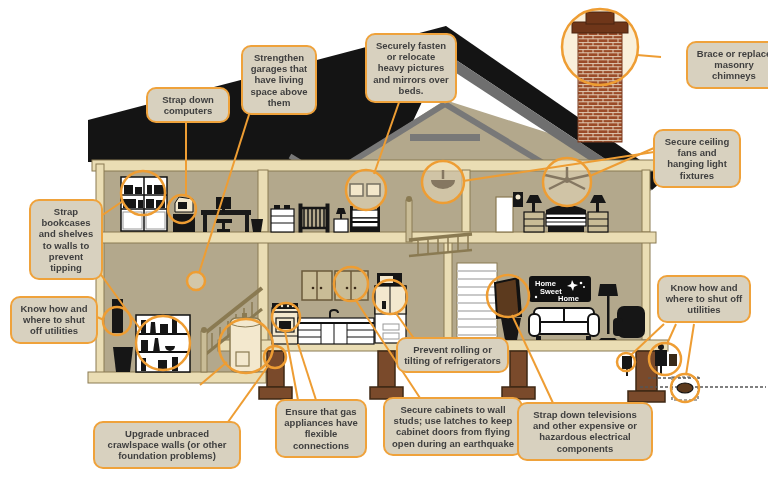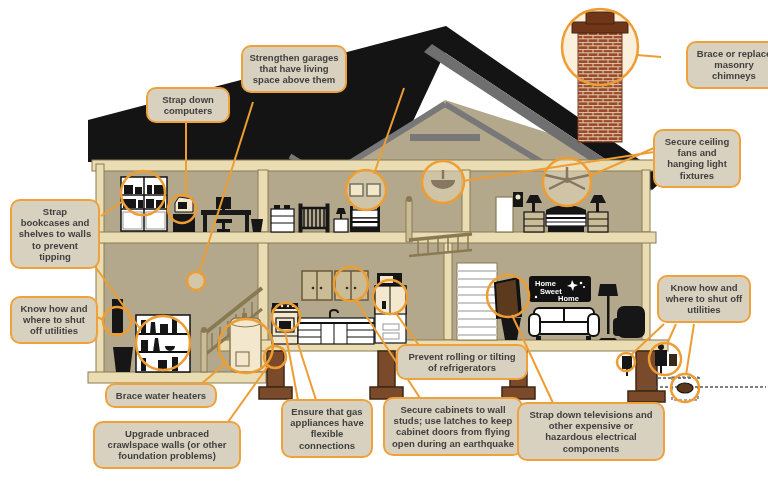--- a/index.html
+++ b/index.html
@@ -344,26 +344,26 @@
     <line x1="316" y1="400" x2="298" y2="344"></line>
     <line x1="420" y1="398" x2="355" y2="299"></line>
     <line x1="428" y1="358" x2="395" y2="312"></line>
     <line x1="553" y1="403" x2="512" y2="315"></line>
     <line x1="664" y1="324" x2="631" y2="355"></line>
     <line x1="676" y1="324" x2="667" y2="344"></line>
     <line x1="694" y1="324" x2="686" y2="375"></line>
   </g>
 </svg>
 
-  <div class="callout" style="left:10px;top:199px;width:90px"><span>Strap bookcases and shelves to walls to prevent tipping</span></div>
+  <div class="callout" style="left:29px;top:199px;width:74px"><span>Strap bookcases and shelves to walls to prevent tipping</span></div>
   <div class="callout" style="left:10px;top:296px;width:88px"><span>Know how and where to shut off utilities</span></div>
   <div class="callout" style="left:146px;top:87px;width:84px"><span>Strap down computers</span></div>
-  <div class="callout" style="left:241px;top:45px;width:106px"><span>Strengthen garages that have living space above them</span></div>
+  <div class="callout" style="left:241px;top:45px;width:76px"><span>Strengthen garages that have living space above them</span></div>
+  <div class="callout" style="left:365px;top:33px;width:92px"><span>Securely fasten or relocate heavy pictures and mirrors over beds.</span></div>
   <div class="callout" style="left:686px;top:41px;width:96px"><span>Brace or replace masonry chimneys</span></div>
   <div class="callout" style="left:653px;top:129px;width:88px"><span>Secure ceiling fans and hanging light fixtures</span></div>
-  <div class="callout" style="left:105px;top:383px;width:112px"><span>Brace water heaters</span></div>
   <div class="callout" style="left:93px;top:421px;width:148px"><span>Upgrade unbraced crawlspace walls (or other foundation problems)</span></div>
-  <div class="callout" style="left:281px;top:399px;width:92px"><span>Ensure that gas appliances have flexible connections</span></div>
+  <div class="callout" style="left:275px;top:399px;width:92px"><span>Ensure that gas appliances have flexible connections</span></div>
   <div class="callout" style="left:383px;top:397px;width:140px"><span>Secure cabinets to wall studs; use latches to keep cabinet doors from flying open during an earthquake</span></div>
-  <div class="callout" style="left:396px;top:344px;width:132px"><span>Prevent rolling or tilting of refrigerators</span></div>
-  <div class="callout" style="left:517px;top:402px;width:148px"><span>Strap down televisions and other expensive or hazardous electrical components</span></div>
+  <div class="callout" style="left:396px;top:337px;width:113px"><span>Prevent rolling or tilting of refrigerators</span></div>
+  <div class="callout" style="left:517px;top:402px;width:136px"><span>Strap down televisions and other expensive or hazardous electrical components</span></div>
   <div class="callout" style="left:657px;top:275px;width:94px"><span>Know how and where to shut off utilities</span></div>
 </div>
 
 </body></html>

